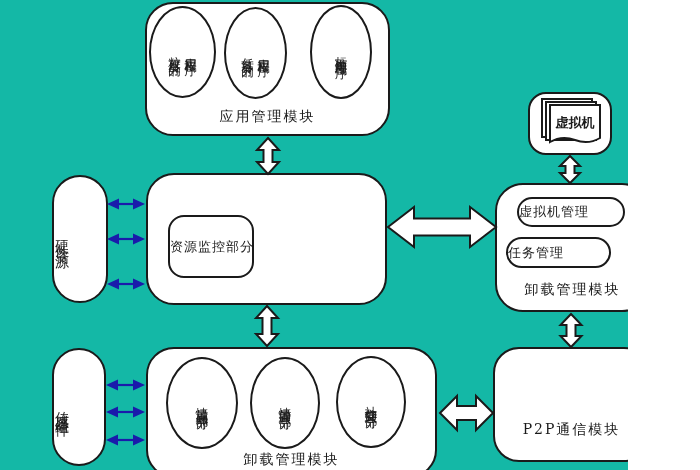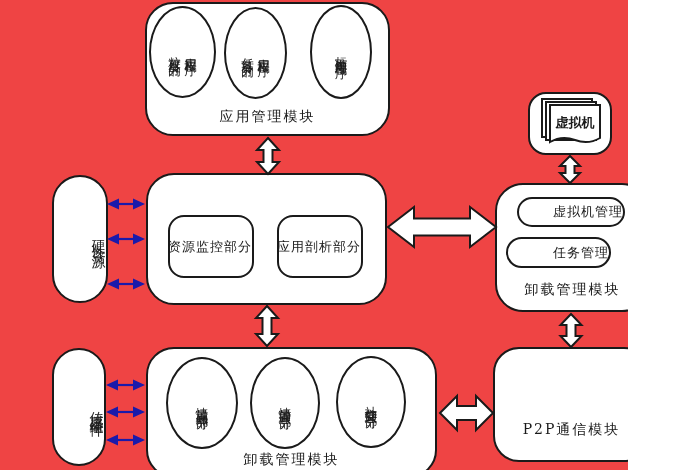--- a/index.html
+++ b/index.html
@@ -1,23 +1,23 @@
 <!DOCTYPE html>
 <html><head>
 <meta charset="utf-8">
 <style>
   html,body{margin:0;padding:0;background:#fff;}
   .canvas{
-    position:relative;width:628px;height:470px;background:#ef4444;overflow:hidden;
+    position:relative;width:628px;height:470px;background:#14b8a6;overflow:hidden;
     font-family:"DejaVu Serif","Liberation Serif",serif;color:#1a1a1a;
   }
   .shape{position:absolute;box-sizing:border-box;border:2px solid #1a1a1a;background:#ffffff;}
   .rrect{border-radius:28px;}
   .ellipse{border-radius:50%;display:flex;align-items:center;justify-content:center;}
-  .stadium{display:flex;align-items:center;justify-content:flex-end;}
+  .stadium{display:flex;align-items:center;justify-content:flex-start;}
   .vtext{writing-mode:vertical-rl;text-orientation:upright;letter-spacing:2px;line-height:1.12;font-size:12.5px;}
   .vtext div{margin:0 2px;}
   .vbig{font-size:14px;letter-spacing:5px;line-height:1.1;}
   .mlabel{position:absolute;text-align:center;font-size:14px;letter-spacing:2px;}
   .ilabel{font-size:13px;letter-spacing:1px;white-space:nowrap;}
   .overlay{position:absolute;left:0;top:0;width:700px;height:470px;pointer-events:none;}
   .vmsvg{position:absolute;left:0;top:0;}
 </style>
 </head>
 <body>
@@ -44,23 +44,20 @@
   </div>
   <div class="mlabel" style="left:145px;top:108px;width:245px;">应用管理模块</div>
 
   <div class="shape stadium" style="left:52px;top:175px;width:56px;height:128px;border-radius:28px;">
     <div class="vtext vbig">硬件资源</div>
   </div>
 
   <div class="shape rrect" style="left:146px;top:173px;width:241px;height:132px;"></div>
   <div class="shape stadium" style="left:168px;top:215px;width:86px;height:63px;border-radius:16px;">
     <span class="ilabel">资源监控部分</span>
-  </div>
-  <div class="shape stadium" style="left:277px;top:215px;width:86px;height:63px;border-radius:16px;">
-    <span class="ilabel">应用剖析部分</span>
   </div>
 
   <div class="shape" style="left:528px;top:92px;width:84px;height:63px;border-radius:18px;font-weight:bold;">
     <svg class="vmsvg" width="80" height="59" viewBox="0 0 80 59">
       <rect x="12" y="5" width="50" height="38" fill="#ffffff" stroke="#1a1a1a" stroke-width="2"></rect>
       <rect x="16" y="8" width="50" height="38" fill="#ffffff" stroke="#1a1a1a" stroke-width="2"></rect>
       <path d="M20,11 L70,11 L70,44 Q58,51 45,46 Q32,41 20,48 Z" fill="#ffffff" stroke="#1a1a1a" stroke-width="2"></path>
       <text x="45" y="33" text-anchor="middle" font-size="13" fill="#1a1a1a">虚拟机</text>
     </svg>
   </div>

